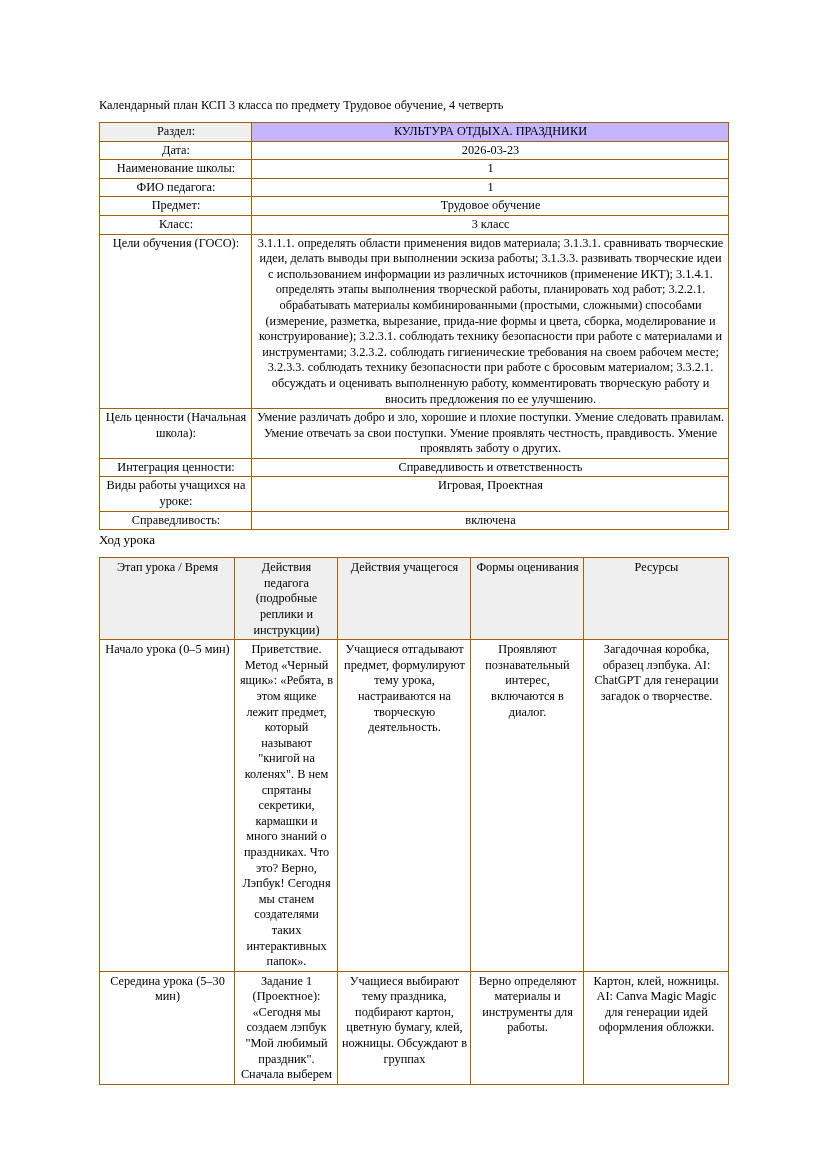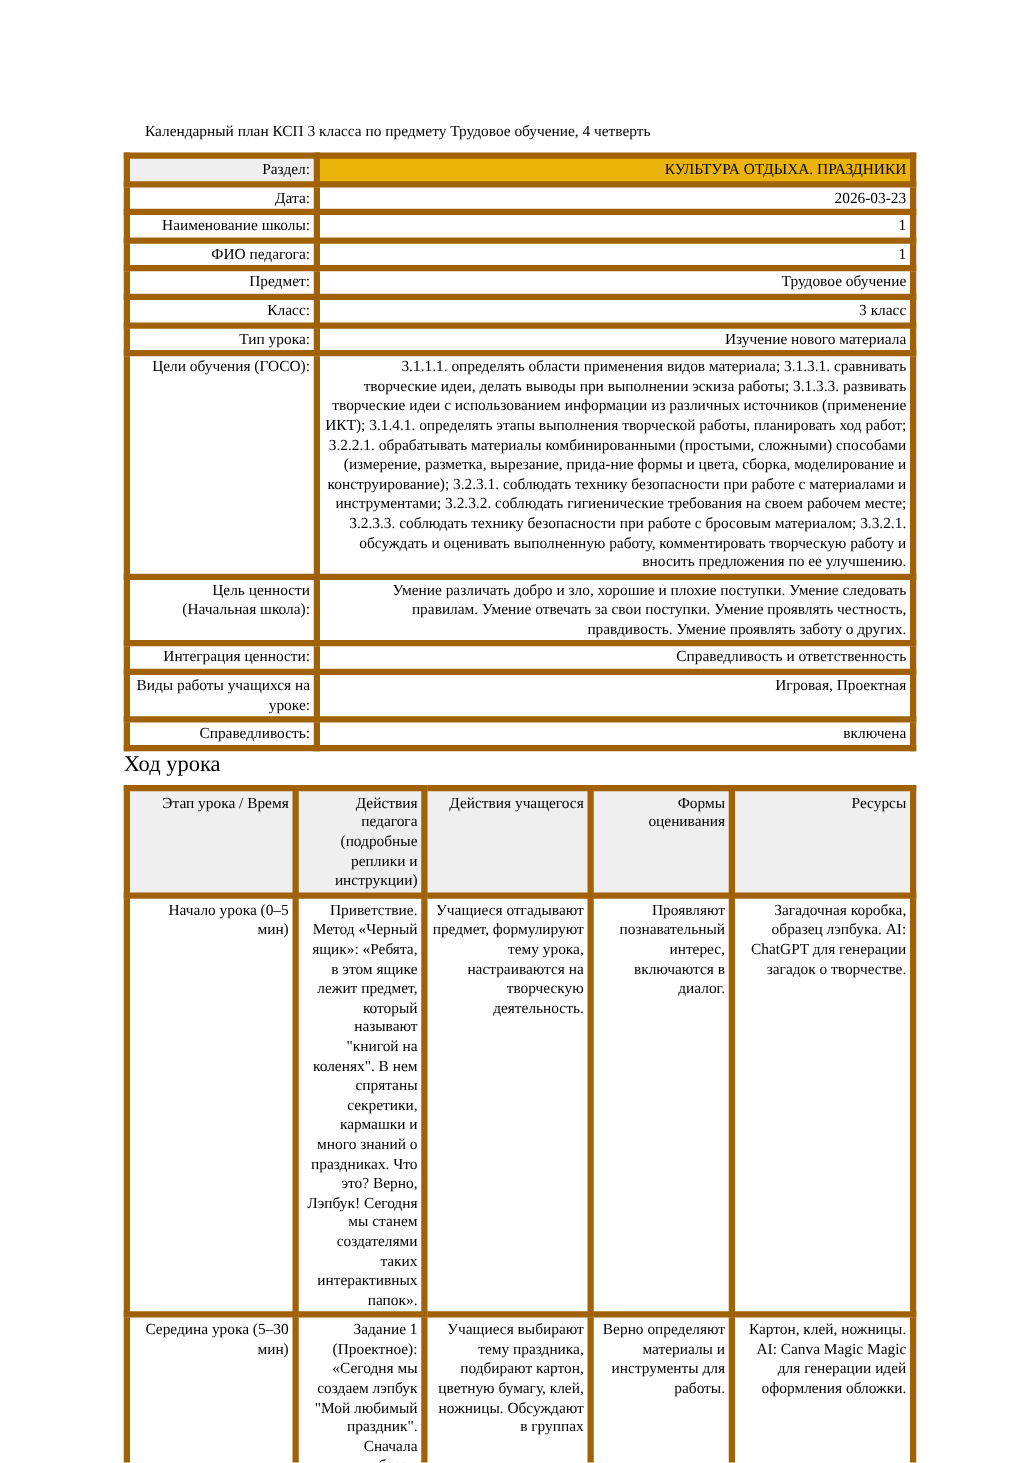--- a/index.html
+++ b/index.html
@@ -19,51 +19,51 @@
   .page {
     position: relative;
     width: 827px;
     height: 1170px;
     box-sizing: border-box;
     padding: 97px 99px 0 99px;
   }
   .doc-title {
     font-size: 12.3px;
     line-height: 16px;
-    margin: 0 0 9px 17px;
+    margin: 0 0 9px 0;
     white-space: nowrap;
   }
   table {
     border-collapse: collapse;
     table-layout: fixed;
     width: 629px;
     margin: 0;
   }
   td, th {
-    border: 5px solid #a16207;
+    border: 1px solid #a16207;
     padding: 1px 3px 1px 4px;
     font-size: 12.3px;
     line-height: 15.6px;
     vertical-align: top;
-    text-align: right;
+    text-align: center;
     font-weight: normal;
     word-wrap: break-word;
     overflow-wrap: break-word;
     hyphens: manual;
   }
   
   .info-table col.c-label { width: 152px; }
   .info-table col.c-value { width: 477px; }
-  .info-table tr.shaded td { background: #eab308; }
+  .info-table tr.shaded td { background: #c4b5fd; }
   .info-table td.label { background: #ffffff; }
   .info-table tr.shaded td.label { background: #efefef; }
 
   
   .section-caption {
-    font-size: 18px;
+    font-size: 13px;
     line-height: 16px;
     margin: 2px 0 9px 0;
   }
 
   
   .flow-table col.c1 { width: 135px; }
   .flow-table col.c2 { width: 103px; }
   .flow-table col.c3 { width: 133px; }
   .flow-table col.c4 { width: 113px; }
   .flow-table col.c5 { width: 145px; }
@@ -102,24 +102,20 @@
           <td class="label">ФИО педагога:</td>
           <td>1</td>
         </tr>
         <tr>
           <td class="label">Предмет:</td>
           <td>Трудовое обучение</td>
         </tr>
         <tr>
           <td class="label">Класс:</td>
           <td>3 класс</td>
-        </tr>
-        <tr>
-          <td class="label">Тип урока:</td>
-          <td>Изучение нового материала</td>
         </tr>
         <tr>
           <td class="label">Цели обучения (ГОСО):</td>
           <td>3.1.1.1. определять области применения видов материала; 3.1.3.1. сравнивать творческие идеи, делать выводы при выполнении эскиза работы; 3.1.3.3. развивать творческие идеи с использованием информации из различных источников (применение ИКТ); 3.1.4.1. определять этапы выполнения творческой работы, планировать ход работ; 3.2.2.1. обрабатывать материалы комбинированными (простыми, сложными) способами (измерение, разметка, вырезание, прида-ние формы и цвета, сборка, моделирование и конструирование); 3.2.3.1. соблюдать технику безопасности при работе с материалами и инструментами; 3.2.3.2. соблюдать гигиенические требования на своем рабочем месте; 3.2.3.3. соблюдать технику безопасности при работе с бросовым материалом; 3.3.2.1. обсуждать и оценивать выполненную работу, комментировать творческую работу и вносить предложения по ее улучшению.</td>
         </tr>
         <tr>
           <td class="label">Цель ценности (Начальная школа):</td>
           <td>Умение различать добро и зло, хорошие и плохие поступки. Умение следовать правилам. Умение отвечать за свои поступки. Умение проявлять честность, правдивость. Умение проявлять заботу о других.</td>
         </tr>
         <tr>

